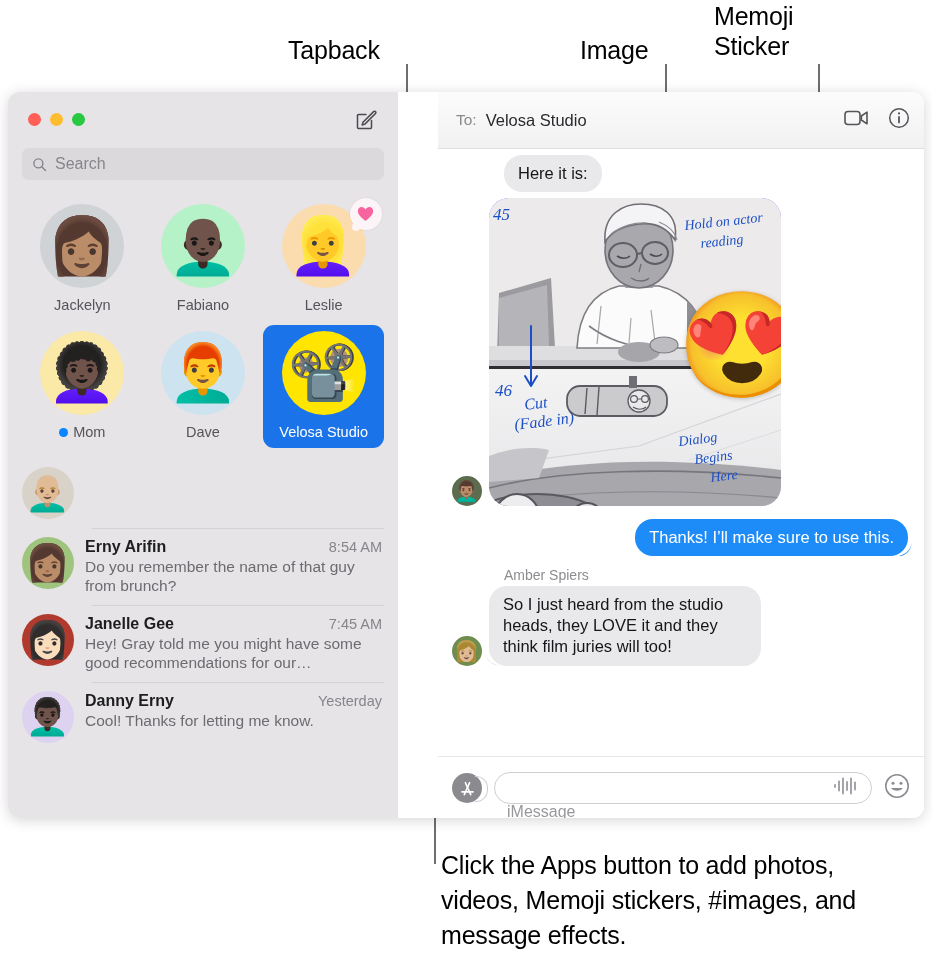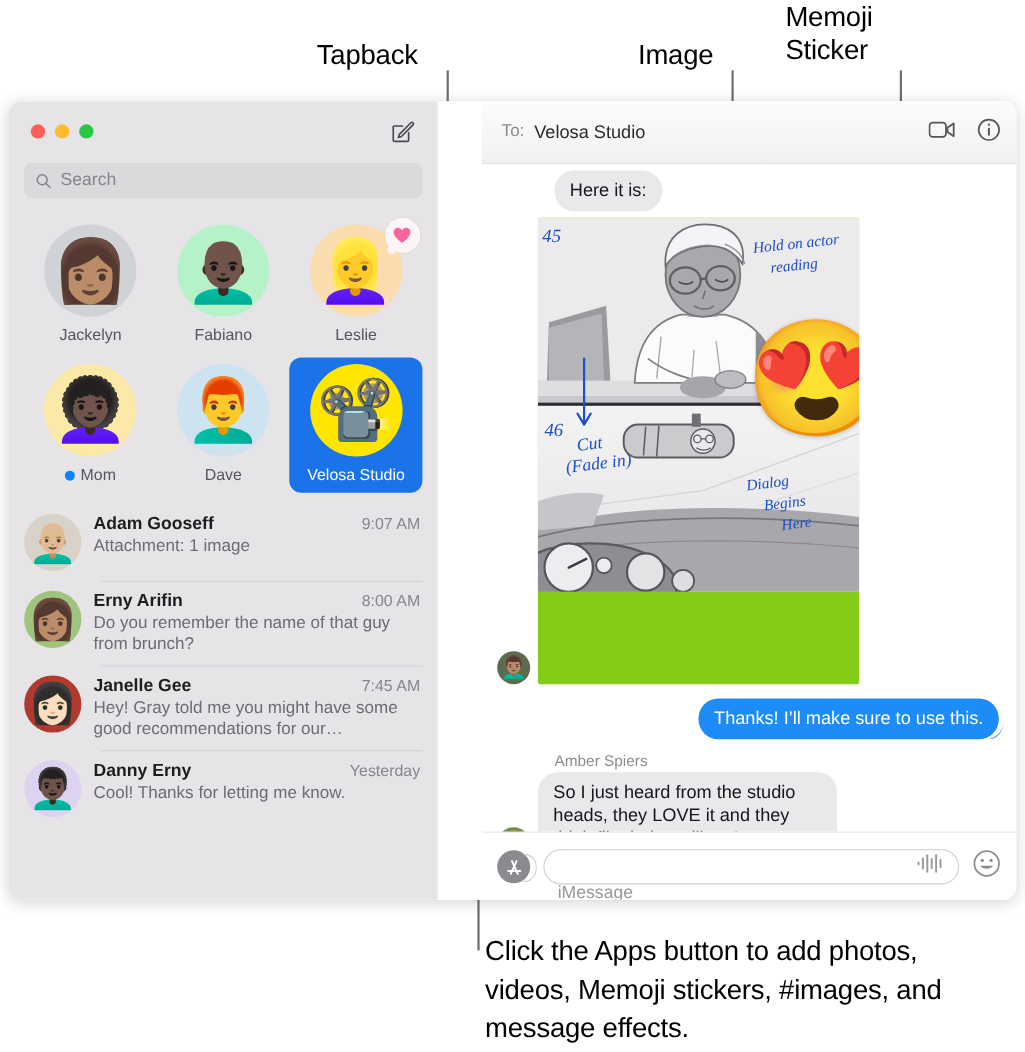--- a/index.html
+++ b/index.html
@@ -205,25 +205,25 @@
   .sender-name { font-size: 14px; color: #8d8c91; margin: 5px 0 3px 52px; }
   .thread-av {
     width: 30px; height: 30px; border-radius: 50%;
     margin-right: 7px; flex-shrink: 0;
     overflow: hidden;
   }
 
   
   .img-row { display: flex; align-items: flex-end; margin-bottom: 7px; }
   #storyboard {
-    width: 292px; height: 424px;
-    border-radius: 2px;
+    width: 292px; height: 308px;
+    border-radius: 20px;
     overflow: hidden;
     position: relative;
-    background: #84cc16;
+    background: #8b5cf6;
   }
   #memoji-sticker {
     position: absolute;
     right: -26px; top: 95px;
     font-size: 104px; line-height: 1;
     z-index: 4;
     pointer-events: none;
     filter: drop-shadow(0 1px 2px rgba(0,0,0,0.22));
   }
 
@@ -375,36 +375,29 @@
               <span>Velosa Studio</span>
             </div>
         </div>
       </div>
 
       <div id="convlist">
         <div class="conv-row">
           <div class="conv-av" style="background:#d9d2c8;">
               <span>👨🏼‍🦲</span>
             </div>
-          <div class="conv-body">
-            <div class="conv-top">
-              <span class="conv-name">Adam Gooseff</span>
-              <span class="conv-time">9:07 AM</span>
-            </div>
-            <div class="conv-prev">Attachment: 1 image</div>
-          </div>
         </div>
         <div class="conv-row">
           <div class="conv-av" style="background:#9fc47e;">
               <span>👩🏽</span>
             </div>
           <div class="conv-body">
             <div class="conv-top">
               <span class="conv-name">Erny Arifin</span>
-              <span class="conv-time">8:00 AM</span>
+              <span class="conv-time">8:54 AM</span>
             </div>
             <div class="conv-prev">Do you remember the name of that guy from brunch?</div>
           </div>
         </div>
         <div class="conv-row">
           <div class="conv-av" style="background:#b03a2e;">
               <span>👩🏻</span>
             </div>
           <div class="conv-body">
             <div class="conv-top">

